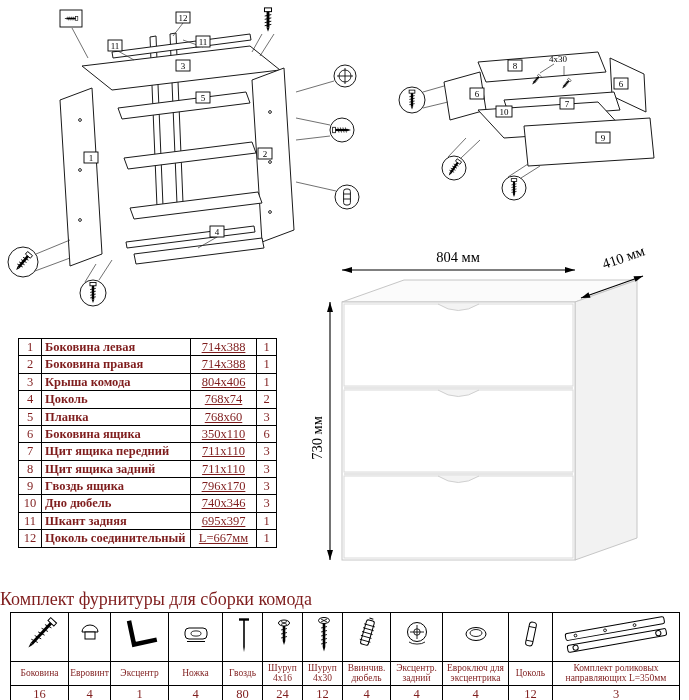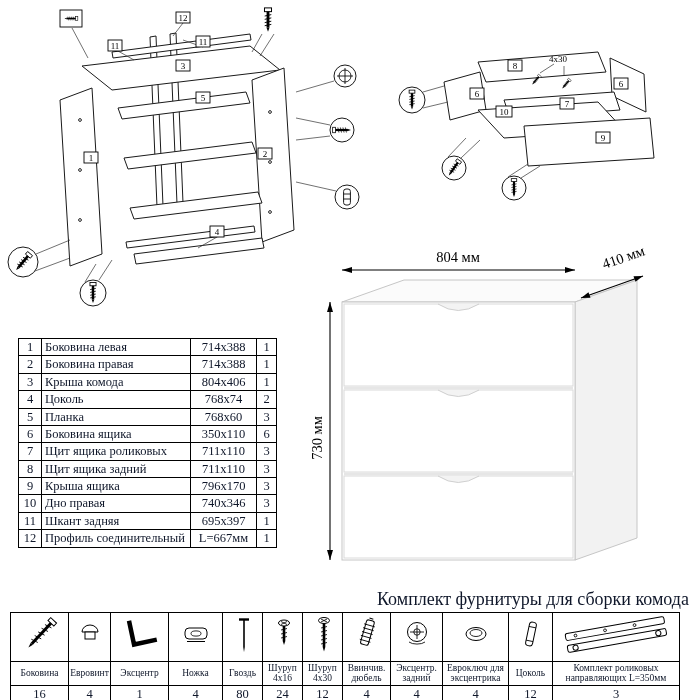--- a/index.html
+++ b/index.html
@@ -1,38 +1,38 @@
 <!DOCTYPE html>
 <html><head>
 <meta charset="utf-8">
 <style>
   * { box-sizing: border-box; }
   html,body { margin:0; padding:0; background:#fff; }
   #page { position:relative; width:689px; height:700px; background:#fff; overflow:hidden;
-          font-family:"Liberation Serif", serif; color:#0f172a; }
+          font-family:"Liberation Serif", serif; color:#7f1d1d; }
   .abs { position:absolute; }
 
   
   .panel { fill:#ffffff; stroke:#1a1a1a; stroke-width:1; }
   .thin  { fill:none; stroke:#000; stroke-width:0.85; }
   .ldr   { fill:none; stroke:#333; stroke-width:0.7; }
   .lblbox{ fill:#ffffff; stroke:#000; stroke-width:0.9; }
   .lbltxt{ font:9px "Liberation Serif", serif; text-anchor:middle; fill:#000; }
   .dimtxt{ font:14.5px "Liberation Serif", serif; text-anchor:middle; fill:#000; }
 
   
   .parts-table { position:absolute; left:18px; top:338px; border-collapse:collapse; }
   .parts-table td { border:1px solid #000; font-size:12.5px; line-height:1.15; padding:1px 3px; height:17px; white-space:nowrap; }
   .parts-table .c-num { width:23px; text-align:center; padding:1px 1px; }
-  .parts-table .c-name{ width:149px; text-align:left; }
-  .parts-table .c-size{ width:66px; text-align:center; }
+  .parts-table .c-name{ width:149px; text-align:left;font-weight:bold; }
+  .parts-table .c-size{ width:66px; text-align:center;text-decoration:underline; }
   .parts-table .c-qty { width:20px; text-align:center; }
 
   
-  .hw-title { position:absolute; left:0; top:589px; width:689px; text-align:right; font-size:18px; }
+  .hw-title { position:absolute; left:0; top:589px; width:689px; text-align:left; font-size:18px; }
   .hw-table { position:absolute; left:10px; top:612px; width:669px; border-collapse:collapse; table-layout:fixed; }
   .hw-table td { border:1px solid #000; text-align:center; vertical-align:middle; padding:1px; overflow:hidden; }
   .hw-icon-cell { height:45px; }
   .hw-name { font-size:9.5px; line-height:1.1; height:21px; }
   .hw-qty  { font-size:12.5px; height:18px; }
 </style>
 </head>
 <body>
 
 <div id="page">
@@ -278,51 +278,51 @@
           <td class="c-qty">3</td>
         </tr>
       <tr>
           <td class="c-num">6</td>
           <td class="c-name">Боковина ящика</td>
           <td class="c-size">350x110</td>
           <td class="c-qty">6</td>
         </tr>
       <tr>
           <td class="c-num">7</td>
-          <td class="c-name">Щит ящика роликовых</td>
+          <td class="c-name">Щит ящика передний</td>
           <td class="c-size">711x110</td>
           <td class="c-qty">3</td>
         </tr>
       <tr>
           <td class="c-num">8</td>
           <td class="c-name">Щит ящика задний</td>
           <td class="c-size">711x110</td>
           <td class="c-qty">3</td>
         </tr>
       <tr>
           <td class="c-num">9</td>
-          <td class="c-name">Крыша ящика</td>
+          <td class="c-name">Гвоздь ящика</td>
           <td class="c-size">796x170</td>
           <td class="c-qty">3</td>
         </tr>
       <tr>
           <td class="c-num">10</td>
-          <td class="c-name">Дно правая</td>
+          <td class="c-name">Дно дюбель</td>
           <td class="c-size">740x346</td>
           <td class="c-qty">3</td>
         </tr>
       <tr>
           <td class="c-num">11</td>
           <td class="c-name">Шкант задняя</td>
           <td class="c-size">695x397</td>
           <td class="c-qty">1</td>
         </tr>
       <tr>
           <td class="c-num">12</td>
-          <td class="c-name">Профиль соединительный</td>
+          <td class="c-name">Цоколь соединительный</td>
           <td class="c-size">L=667мм</td>
           <td class="c-qty">1</td>
         </tr>
     </tbody>
   </table>
 
   <div class="hw-title">Комплект фурнитуры для сборки комода</div>
 
   <table class="hw-table">
     <colgroup>

